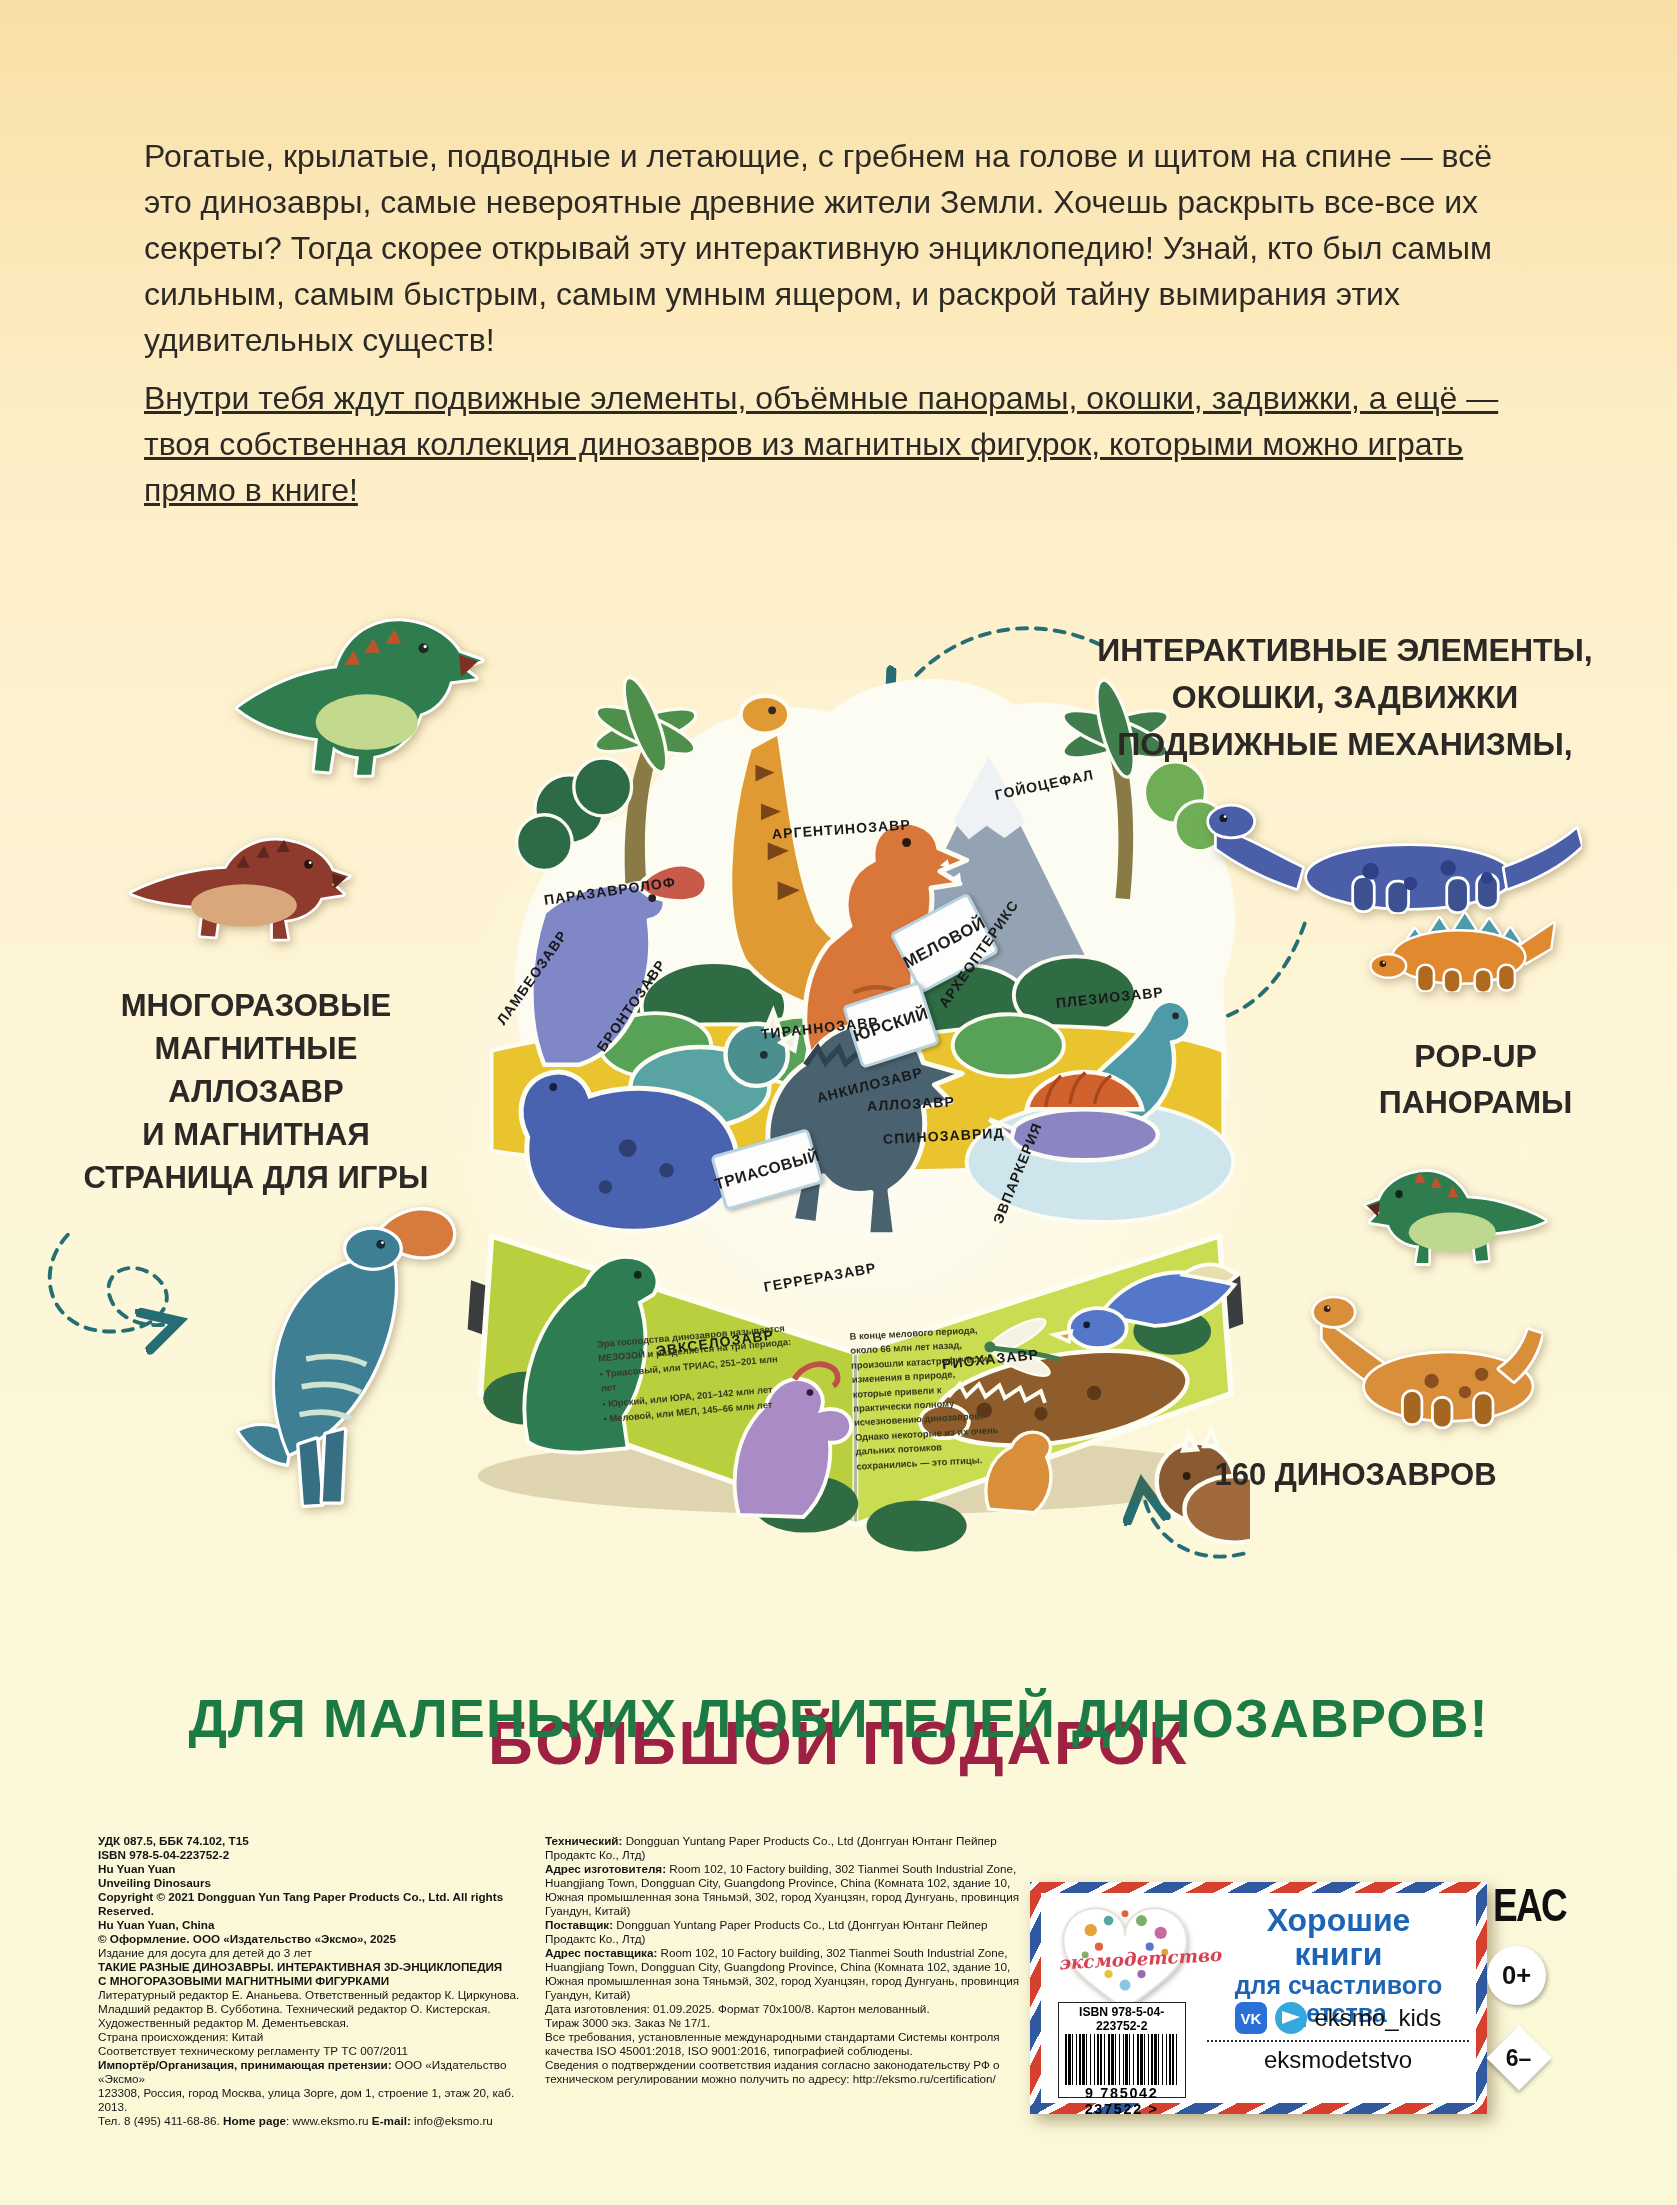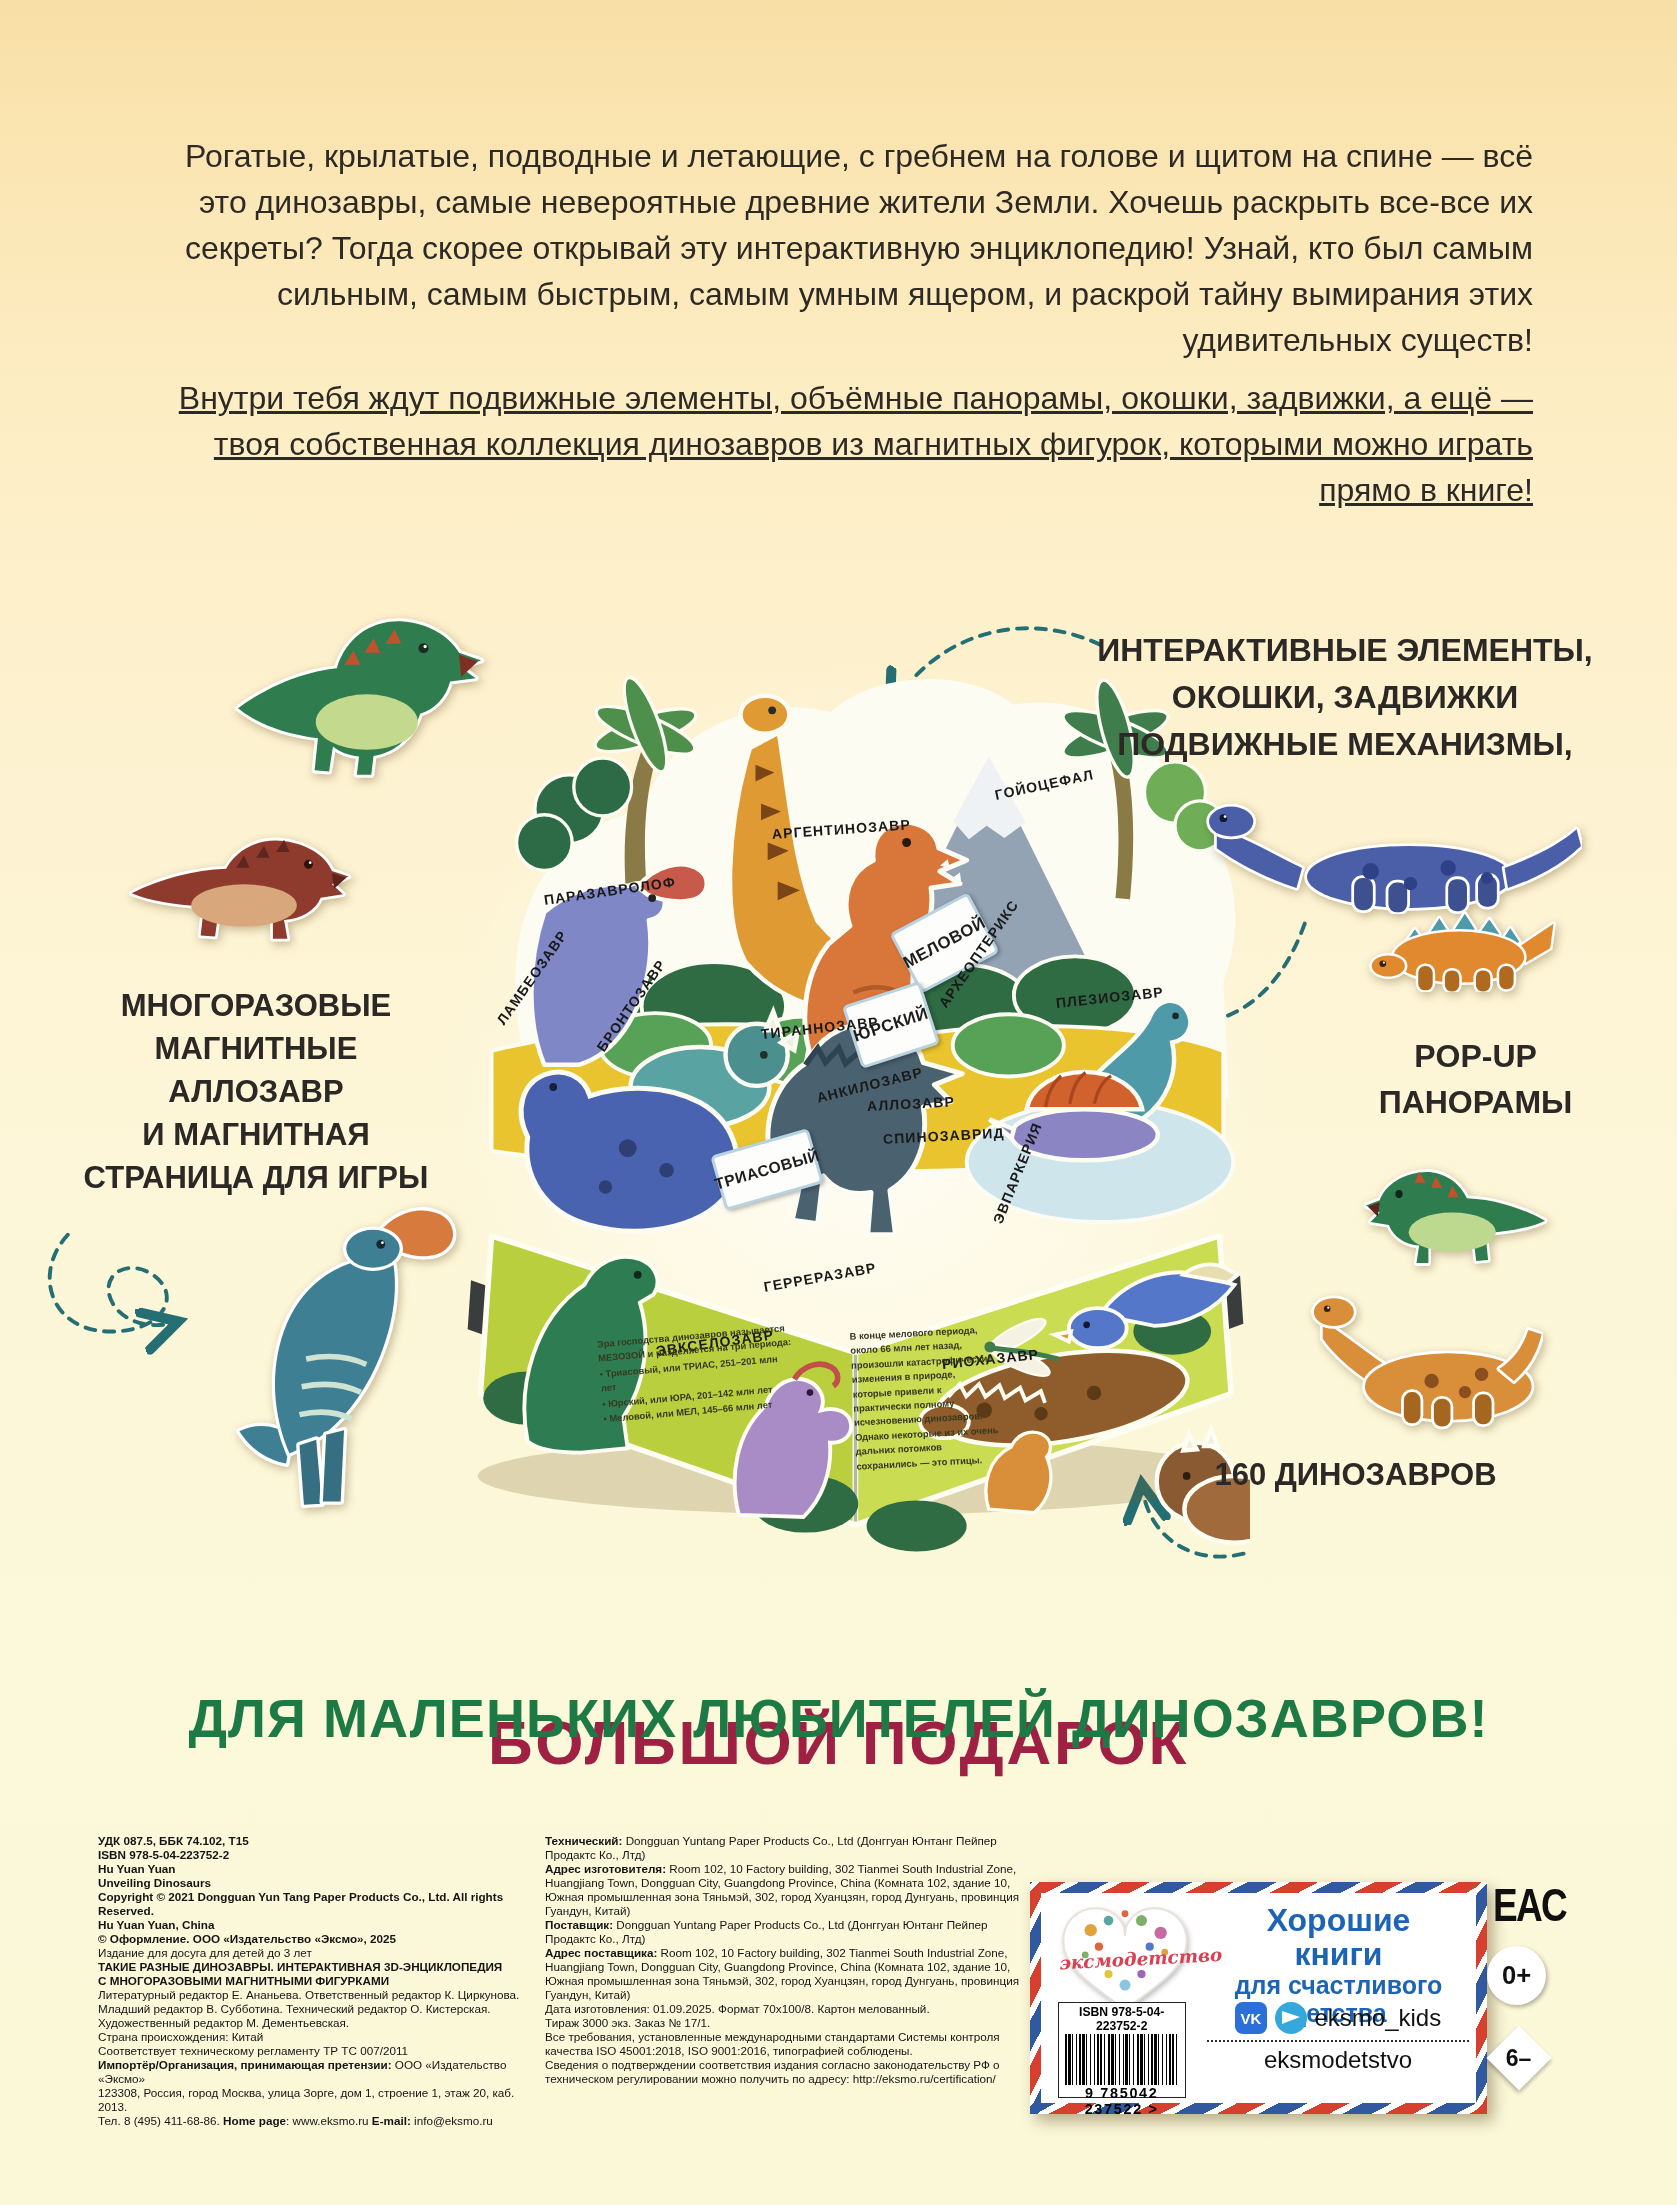--- a/index.html
+++ b/index.html
@@ -2,21 +2,21 @@
 <html style="font-size:9px"><head>
 <meta charset="utf-8">
 <style>
   html,body{margin:0;padding:0;}
   body{font-family:"Liberation Sans","DejaVu Sans",sans-serif;}
   .page{position:relative;width:1677px;height:2205px;overflow:hidden;
     background:
       radial-gradient(circle 584px at 856px 1084px, rgba(255,255,255,.85), rgba(255,255,255,0) 72%),
       linear-gradient(180deg,#f8dfa6 0%,#fbe7b6 9%,#fdeec6 20%,#fdf2d0 34%,#fdf6d8 52%,#fcf8da 75%,#fbf8d8 100%);}
   .abs{position:absolute;}
-  .intro{left:144px;width:1389px;text-align:right;color:#2d2a26;font-size:32px;line-height:46px;font-weight:500;}
+  .intro{left:144px;width:1389px;text-align:left;color:#2d2a26;font-size:32px;line-height:46px;font-weight:500;}
   .callout{color:#2b2825;text-align:center;font-weight:600;}
   .callout div{white-space:nowrap;}
   .hl{width:100%;text-align:center;font-weight:800;white-space:nowrap;}
   .imprint{font-size:11.7px;line-height:14px;color:#141414;}
   .imprint .b{font-weight:700;}
   .imprint p{margin:0;}
   .dlabel{position:absolute;font-size:14px;font-weight:700;color:#191919;letter-spacing:1.1px;white-space:nowrap;transform-origin:left center;}
   .sign{position:absolute;background:#fdfdfb;border:3.3px solid #b9d2e0;border-radius:5.6px;box-shadow:1.7px 2.2px 4.4px rgba(0,0,0,.28);
     display:flex;align-items:center;justify-content:center;font-weight:700;color:#1d1d1d;letter-spacing:0.6px;}
   .pagetext{position:absolute;color:#37391f;font-weight:600;font-size:9.4px;line-height:14.4px;}

